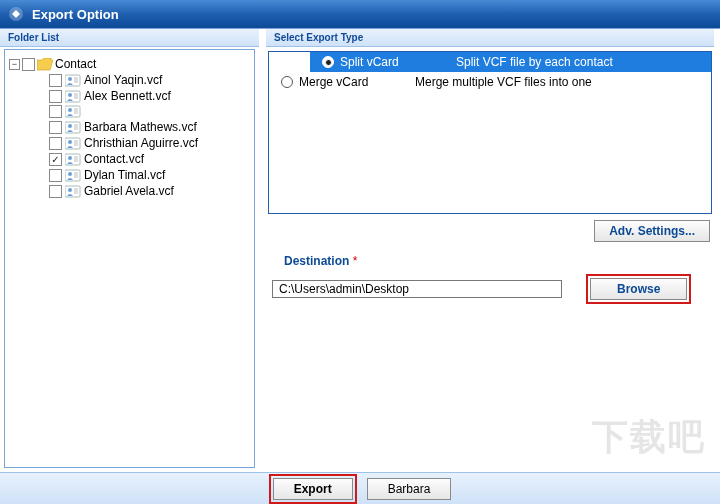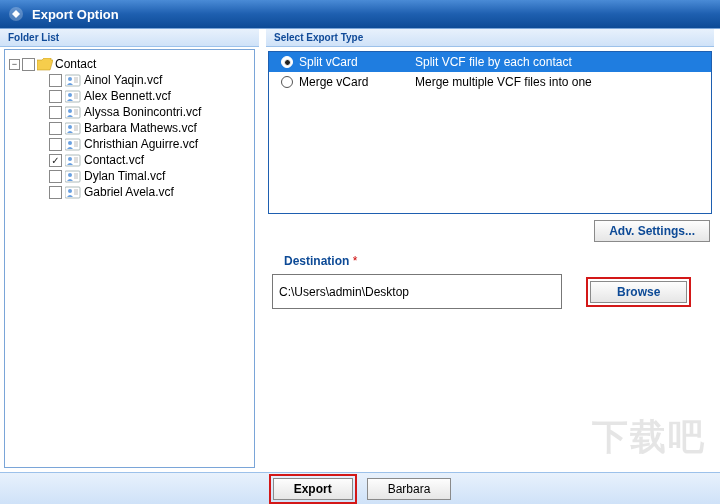--- a/index.html
+++ b/index.html
@@ -111,20 +111,21 @@
   .option-row {
     display: flex;
     align-items: center;
     padding: 3px 12px;
     gap: 6px;
     font-size: 12px;
   }
   .option-row.selected {
     background: #1f7de0;
     color: #fff;
+    margin-left: 41px;
   }
   .radio {
     width: 12px; height: 12px;
     border: 1px solid #555;
     border-radius: 50%;
     background: #fff;
     display: inline-flex;
     align-items: center;
     justify-content: center;
     cursor: pointer;
@@ -161,21 +162,21 @@
   }
   .dest-label .req { color: #c00; font-weight: normal; }
   .dest-row {
     display: flex;
     align-items: center;
     gap: 24px;
     margin: 2px 6px 0 6px;
   }
   .dest-input {
     width: 290px;
-    height: 35px;
+    height: 18px;
     border: 1px solid #777;
     padding: 0 6px;
     font-size: 12px;
   }
   .hl-red {
     border: 2px solid #d31818;
     padding: 2px;
   }
   .footer {
     position:absolute;
@@ -262,21 +263,20 @@
             <span class="file-icon">
               <svg width="16" height="13" viewBox="0 0 16 13">
                 <rect x="0" y="1" width="15" height="11" rx="1" fill="#fff" stroke="#9aa" stroke-width="0.8"></rect>
                 <circle cx="5" cy="5" r="2" fill="#6aa0e0"></circle>
                 <path d="M2 11 Q5 7 8 11" fill="#6aa0e0"></path>
                 <line x1="9" y1="4" x2="13" y2="4" stroke="#bbb"></line>
                 <line x1="9" y1="6" x2="13" y2="6" stroke="#bbb"></line>
                 <line x1="9" y1="8" x2="13" y2="8" stroke="#bbb"></line>
               </svg>
             </span>
-            <span>Alyssa Bonincontri.vcf</span>
           </div>
           <div class="tree-item">
             <span class="chk"></span>
             <span class="file-icon">
               <svg width="16" height="13" viewBox="0 0 16 13">
                 <rect x="0" y="1" width="15" height="11" rx="1" fill="#fff" stroke="#9aa" stroke-width="0.8"></rect>
                 <circle cx="5" cy="5" r="2" fill="#6aa0e0"></circle>
                 <path d="M2 11 Q5 7 8 11" fill="#6aa0e0"></path>
                 <line x1="9" y1="4" x2="13" y2="4" stroke="#bbb"></line>
                 <line x1="9" y1="6" x2="13" y2="6" stroke="#bbb"></line>

